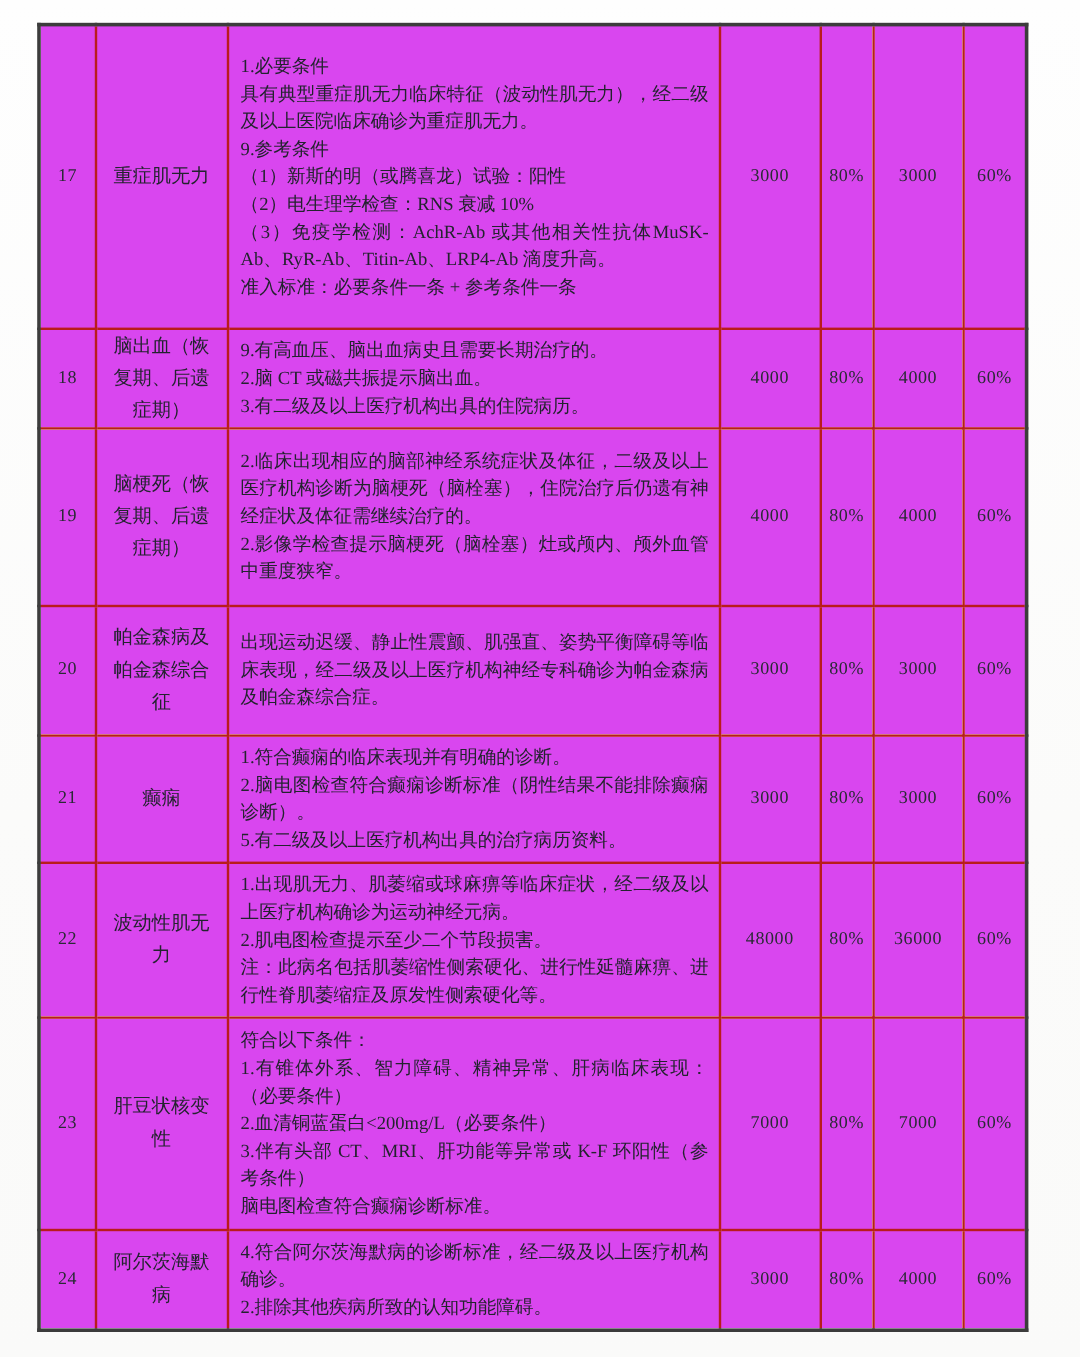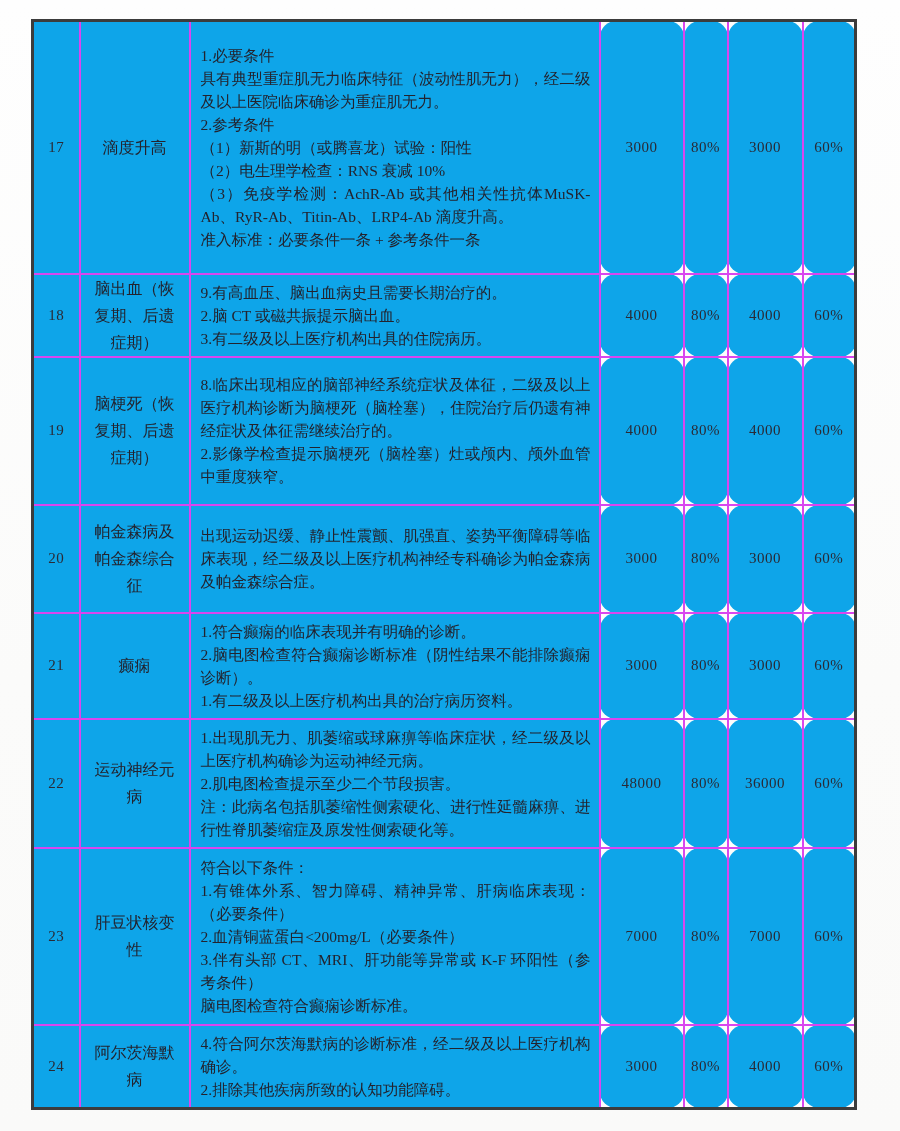--- a/index.html
+++ b/index.html
@@ -15,22 +15,22 @@
     overflow:hidden;
   }
   table.benefits{
     position:absolute;left:31px;top:19px;width:823px;
     border-collapse:collapse;table-layout:fixed;
     color:#26262f;
     background:#fdfdfc;
     border:3px solid #3c3c3c;
   }
   td{
-    border:2px solid #d946ef;
-    background:#0ea5e9;
+    border:2px solid #b91c1c;
+    background:#d946ef;
     vertical-align:middle;
     overflow:hidden;
   }
   
   tr:nth-child(1){height:253px;}
   tr:nth-child(2){height:80px;}
   tr:nth-child(3){height:148px;}
   tr:nth-child(4){height:108px;}
   tr:nth-child(5){height:105px;}
   tr:nth-child(6){height:124px;}
@@ -44,45 +44,45 @@
     padding:0 11px;color:#23232e;font-weight:500;
   }
   .cell-criteria{
     font-size:15.5px;line-height:23px;
     padding:6px 8px 6px 10px;
     text-align:justify;
     color:#23232e;
   }
   .cell-criteria .line{min-height:23px;}
   .cell-amount,.cell-rate{
-    text-align:center;font-size:15px;letter-spacing:0.5px;color:#2a2a35;border-radius:16px;
+    text-align:center;font-size:15px;letter-spacing:0.5px;color:#2a2a35;
   }
 </style>
 </head>
 <body>
 
 <div class="page">
   <table class="benefits">
     <colgroup>
       <col style="width:47px">
       <col style="width:110px">
       <col style="width:410px">
       <col style="width:84px">
       <col style="width:44px">
       <col style="width:75px">
       <col style="width:53px">
     </colgroup>
     <tbody>
         <tr>
           <td class="cell-num">17</td>
-          <td class="cell-name">滴度升高</td>
+          <td class="cell-name">重症肌无力</td>
           <td class="cell-criteria">
             <div class="line">1.必要条件</div>
             <div class="line">具有典型重症肌无力临床特征（波动性肌无力），经二级及以上医院临床确诊为重症肌无力。</div>
-            <div class="line">2.参考条件</div>
+            <div class="line">9.参考条件</div>
             <div class="line">（1）新斯的明（或腾喜龙）试验：阳性</div>
             <div class="line">（2）电生理学检查：RNS 衰减 10%</div>
             <div class="line">（3）免疫学检测：AchR-Ab 或其他相关性抗体MuSK-Ab、RyR-Ab、Titin-Ab、LRP4-Ab 滴度升高。</div>
             <div class="line">准入标准：必要条件一条 + 参考条件一条</div>
           </td>
           <td class="cell-amount">3000</td>
           <td class="cell-rate">80%</td>
           <td class="cell-amount">3000</td>
           <td class="cell-rate">60%</td>
         </tr>
@@ -96,21 +96,21 @@
           </td>
           <td class="cell-amount">4000</td>
           <td class="cell-rate">80%</td>
           <td class="cell-amount">4000</td>
           <td class="cell-rate">60%</td>
         </tr>
         <tr>
           <td class="cell-num">19</td>
           <td class="cell-name">脑梗死（恢复期、后遗症期）</td>
           <td class="cell-criteria">
-            <div class="line">8.临床出现相应的脑部神经系统症状及体征，二级及以上医疗机构诊断为脑梗死（脑栓塞），住院治疗后仍遗有神经症状及体征需继续治疗的。</div>
+            <div class="line">2.临床出现相应的脑部神经系统症状及体征，二级及以上医疗机构诊断为脑梗死（脑栓塞），住院治疗后仍遗有神经症状及体征需继续治疗的。</div>
             <div class="line">2.影像学检查提示脑梗死（脑栓塞）灶或颅内、颅外血管中重度狭窄。</div>
           </td>
           <td class="cell-amount">4000</td>
           <td class="cell-rate">80%</td>
           <td class="cell-amount">4000</td>
           <td class="cell-rate">60%</td>
         </tr>
         <tr>
           <td class="cell-num">20</td>
           <td class="cell-name">帕金森病及帕金森综合征</td>
@@ -121,30 +121,30 @@
           <td class="cell-rate">80%</td>
           <td class="cell-amount">3000</td>
           <td class="cell-rate">60%</td>
         </tr>
         <tr>
           <td class="cell-num">21</td>
           <td class="cell-name">癫痫</td>
           <td class="cell-criteria">
             <div class="line">1.符合癫痫的临床表现并有明确的诊断。</div>
             <div class="line">2.脑电图检查符合癫痫诊断标准（阴性结果不能排除癫痫诊断）。</div>
-            <div class="line">1.有二级及以上医疗机构出具的治疗病历资料。</div>
+            <div class="line">5.有二级及以上医疗机构出具的治疗病历资料。</div>
           </td>
           <td class="cell-amount">3000</td>
           <td class="cell-rate">80%</td>
           <td class="cell-amount">3000</td>
           <td class="cell-rate">60%</td>
         </tr>
         <tr>
           <td class="cell-num">22</td>
-          <td class="cell-name">运动神经元病</td>
+          <td class="cell-name">波动性肌无力</td>
           <td class="cell-criteria">
             <div class="line">1.出现肌无力、肌萎缩或球麻痹等临床症状，经二级及以上医疗机构确诊为运动神经元病。</div>
             <div class="line">2.肌电图检查提示至少二个节段损害。</div>
             <div class="line">注：此病名包括肌萎缩性侧索硬化、进行性延髓麻痹、进行性脊肌萎缩症及原发性侧索硬化等。</div>
           </td>
           <td class="cell-amount">48000</td>
           <td class="cell-rate">80%</td>
           <td class="cell-amount">36000</td>
           <td class="cell-rate">60%</td>
         </tr>

